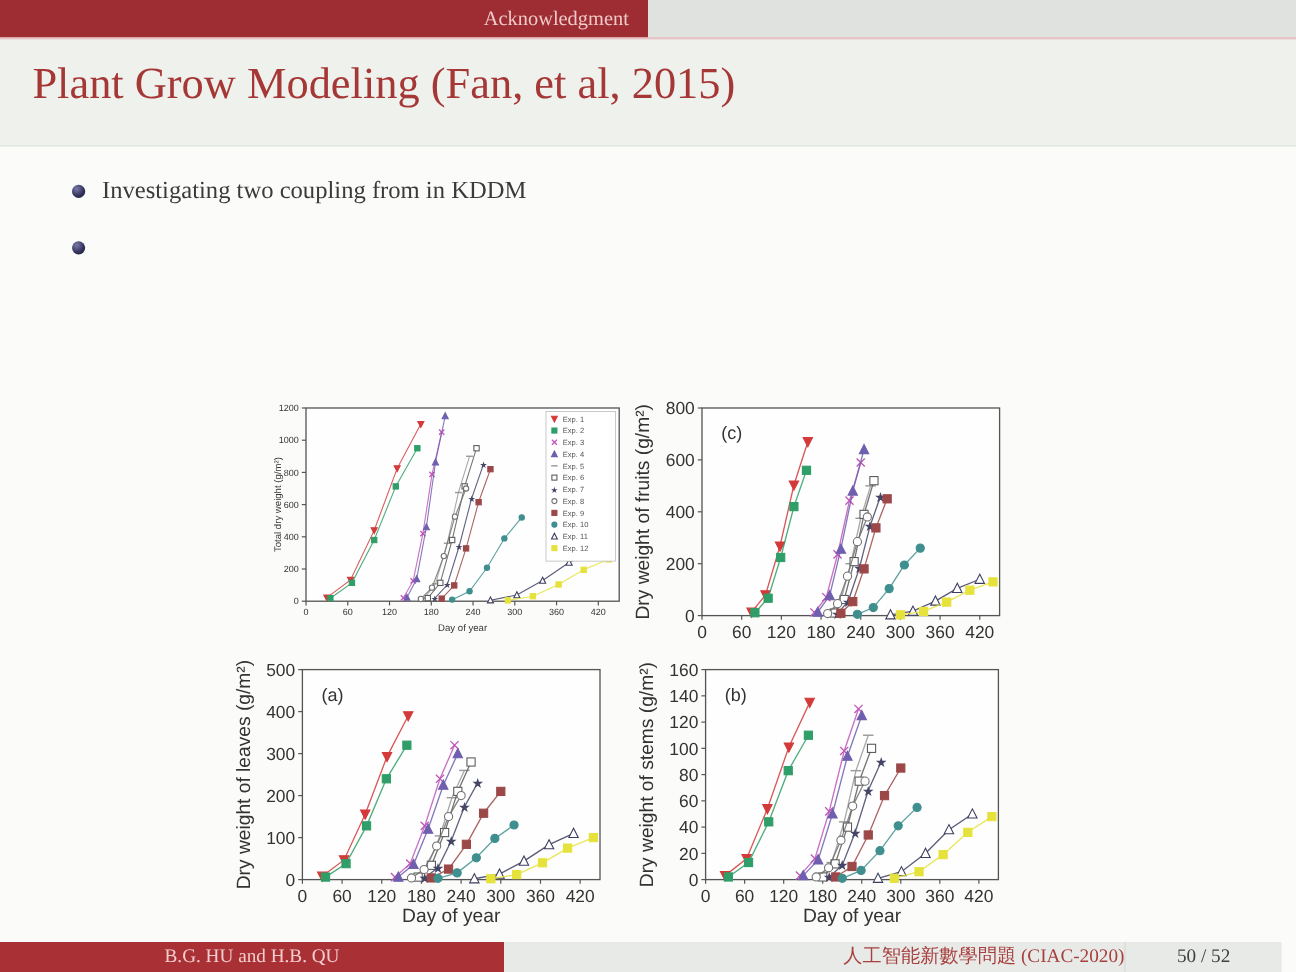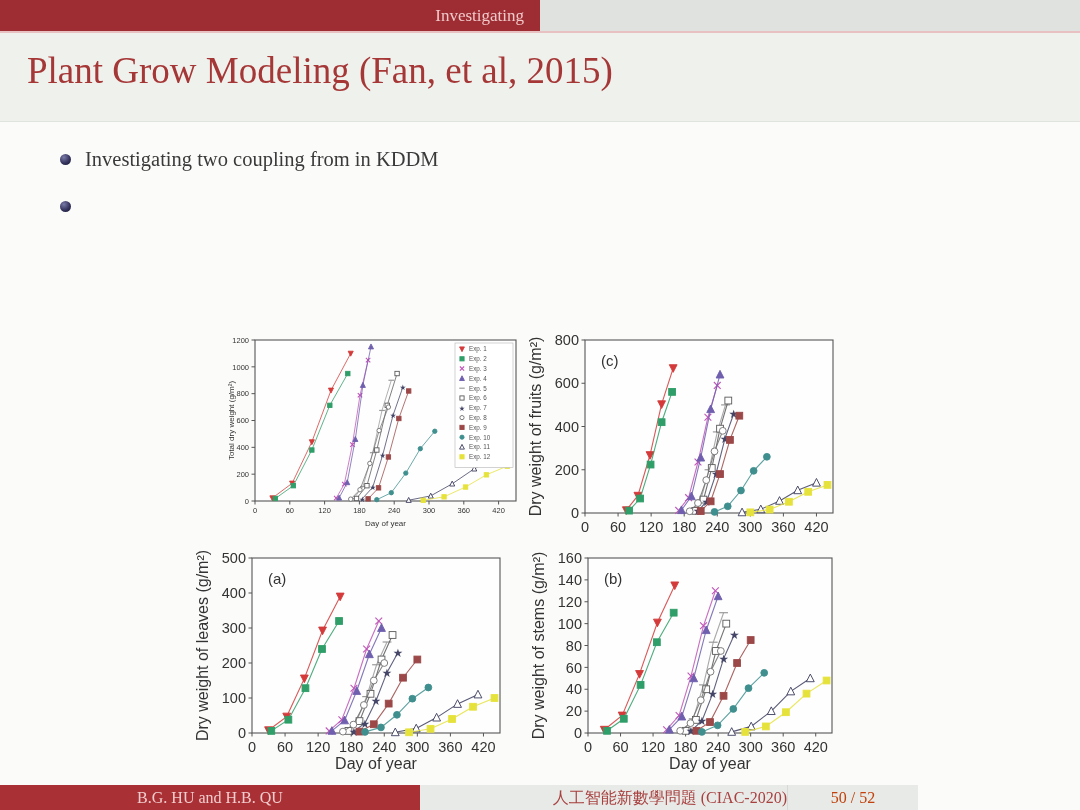--- a/index.html
+++ b/index.html
@@ -16,32 +16,32 @@
               border-bottom:1px solid #e0e4df;}
   #slidetitle{position:absolute;left:27px;top:16px;font-size:37px;color:#a63737;text-align:center;}
   
   #bullets{position:absolute;left:60px;top:146px;width:980px;list-style:none;margin:0;padding:0;}
   #bullets li{margin-bottom:20px;font-size:20.5px;color:#3a3a3a;line-height:27px;display:flex;align-items:flex-start;}
   .bullet-dot{flex:0 0 11px;width:11px;height:11px;border-radius:50%;margin:8px 14px 0 0;
               background:radial-gradient(circle at 35% 30%, #7a7aa8 0%, #34345e 55%, #15152e 100%);}
   
   #chart-layer{position:absolute;left:0;top:0;width:1080px;height:810px;pointer-events:none;}
   
-  #footer{position:absolute;left:0;top:785px;width:918px;height:25px;display:flex;background:#e7eae6;}
+  #footer{position:absolute;left:0;top:785px;width:1068px;height:25px;display:flex;background:#e7eae6;}
   #footer-authors{width:420px;background:#a93136;color:#f2cdcd;font-size:16px;line-height:25px;text-align:center;}
   #footer-conf{flex:1;color:#a84040;font-size:16px;line-height:25px;text-align:right;}
-  #footer-page{width:130px;color:#c2410c;font-size:16px;line-height:25px;text-align:center;border-left:1px solid #d6d9d5;}
+  #footer-page{width:130px;color:#404040;font-size:16px;line-height:25px;text-align:center;border-left:1px solid #d6d9d5;}
 </style>
 </head>
 <body>
 
 <div id="slide">
 
   <div id="headerbar">
-    <div id="headertab">Investigating</div>
+    <div id="headertab">Acknowledgment</div>
   </div>
 
   <div id="titleblock">
     <div id="slidetitle">Plant Grow Modeling (Fan, et al, 2015)</div>
   </div>
 
   <ul id="bullets">
     <li>
       <span class="bullet-dot"></span>
       <span>Investigating two coupling from in KDDM</span>

